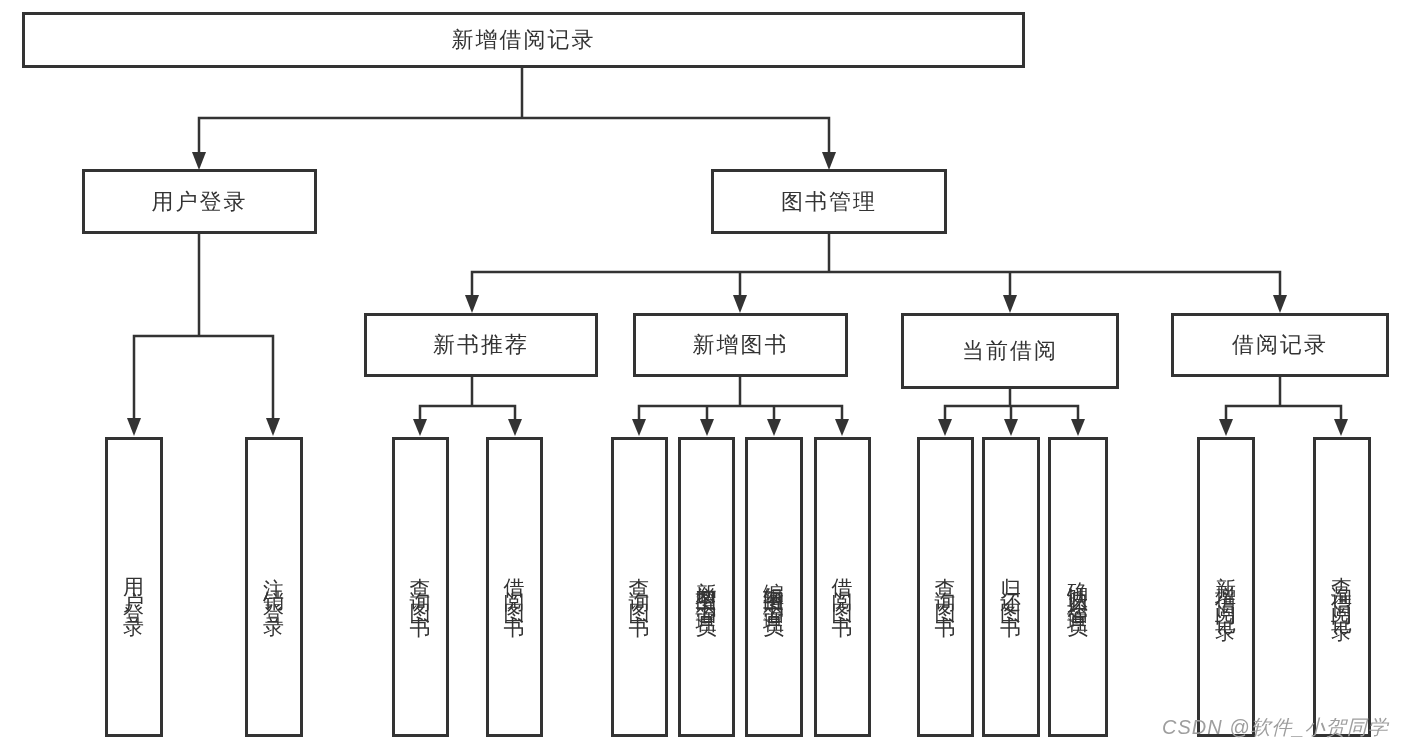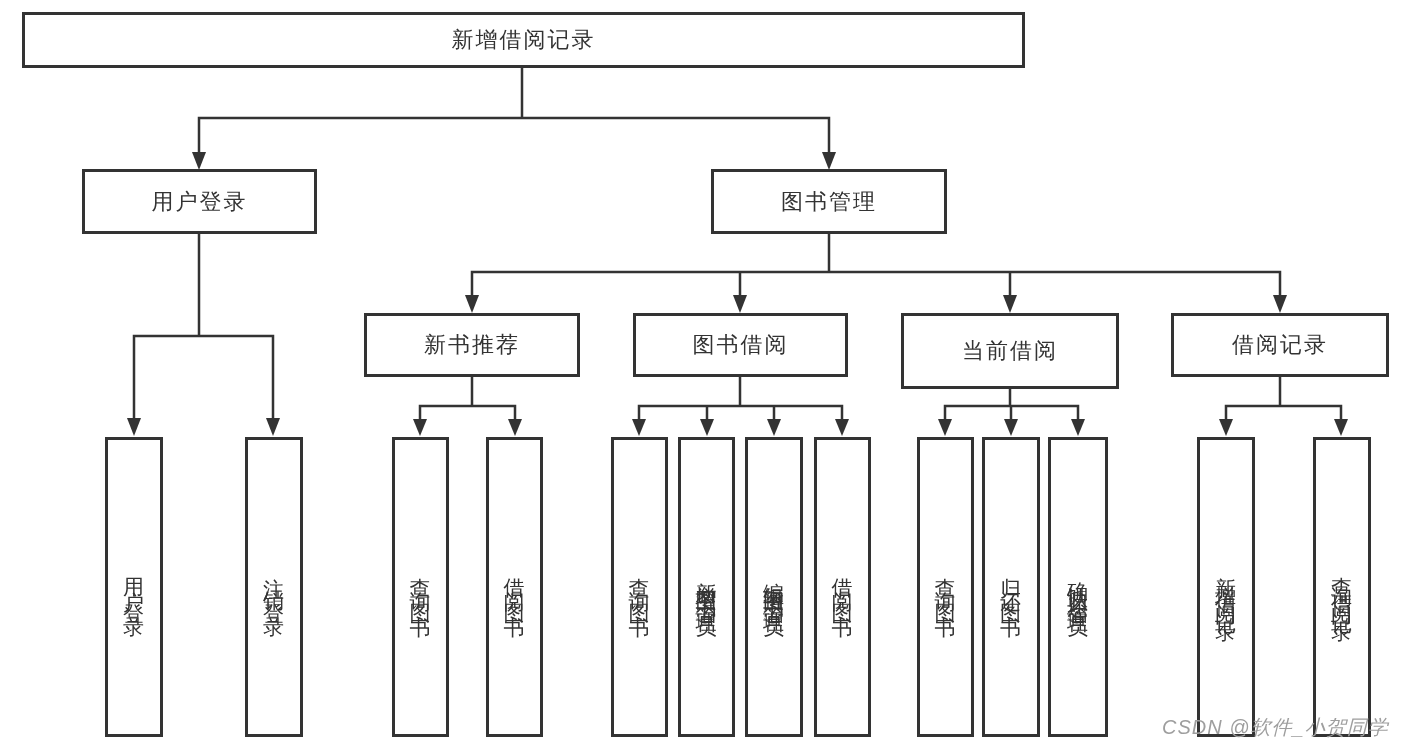--- a/index.html
+++ b/index.html
@@ -51,21 +51,21 @@
     white-space: nowrap;
   }
   .sp-lg span { letter-spacing: 13px; }
   .sp-md span { letter-spacing: 9px; }
   .sp-sm span { letter-spacing: 5px; }
 
   
   .n-root  { left: 22px;   top: 12px;  width: 1003px; height: 56px; }
   .n-login { left: 82px;   top: 169px; width: 235px;  height: 65px; }
   .n-mgmt  { left: 711px;  top: 169px; width: 236px;  height: 65px; }
-  .n-rec   { left: 364px;  top: 313px; width: 216px;  height: 64px; }
+  .n-rec   { left: 364px;  top: 313px; width: 234px;  height: 64px; }
   .n-bor   { left: 633px;  top: 313px; width: 215px;  height: 64px; }
   .n-cur   { left: 901px;  top: 313px; width: 218px;  height: 76px; }
   .n-hist  { left: 1171px; top: 313px; width: 218px;  height: 64px; align-items: center; }
 
   .leaf { top: 437px; height: 300px; }
   .l1a { left: 105px;  width: 58px; }
   .l1b { left: 245px;  width: 58px; }
   .l2a { left: 392px;  width: 57px; }
   .l2b { left: 486px;  width: 57px; }
   .l3a { left: 611px;  width: 57px; }
@@ -139,21 +139,21 @@
     <span>用户登录</span>
   </div>
   <div class="box h n-mgmt">
     <span>图书管理</span>
   </div>
 
   <div class="box h n-rec">
     <span>新书推荐</span>
   </div>
   <div class="box h n-bor">
-    <span>图书借阅</span>
+    <span>新增图书</span>
   </div>
   <div class="box h n-cur">
     <span>当前借阅</span>
   </div>
   <div class="box h n-hist">
     <span>借阅记录</span>
   </div>
 
   <div class="box v leaf sp-lg l1a">
     <span>用户登录</span>

